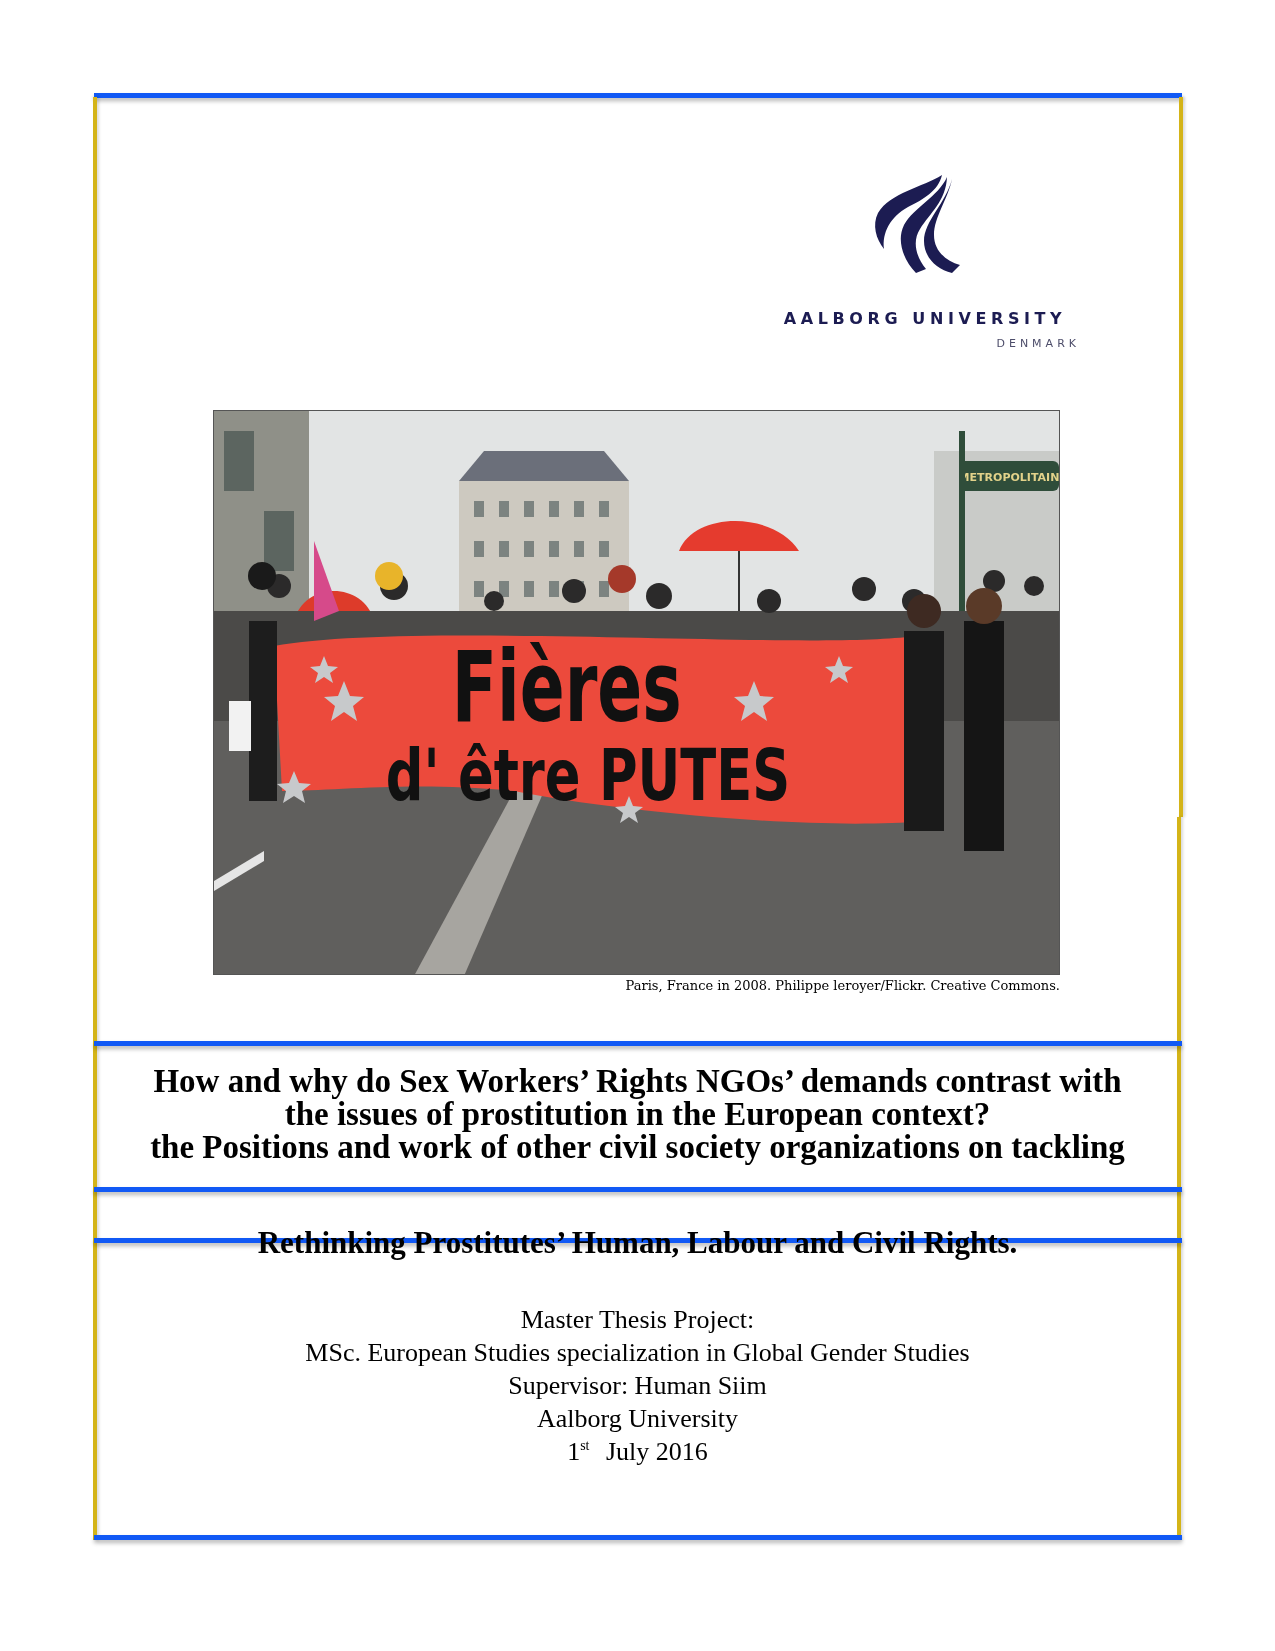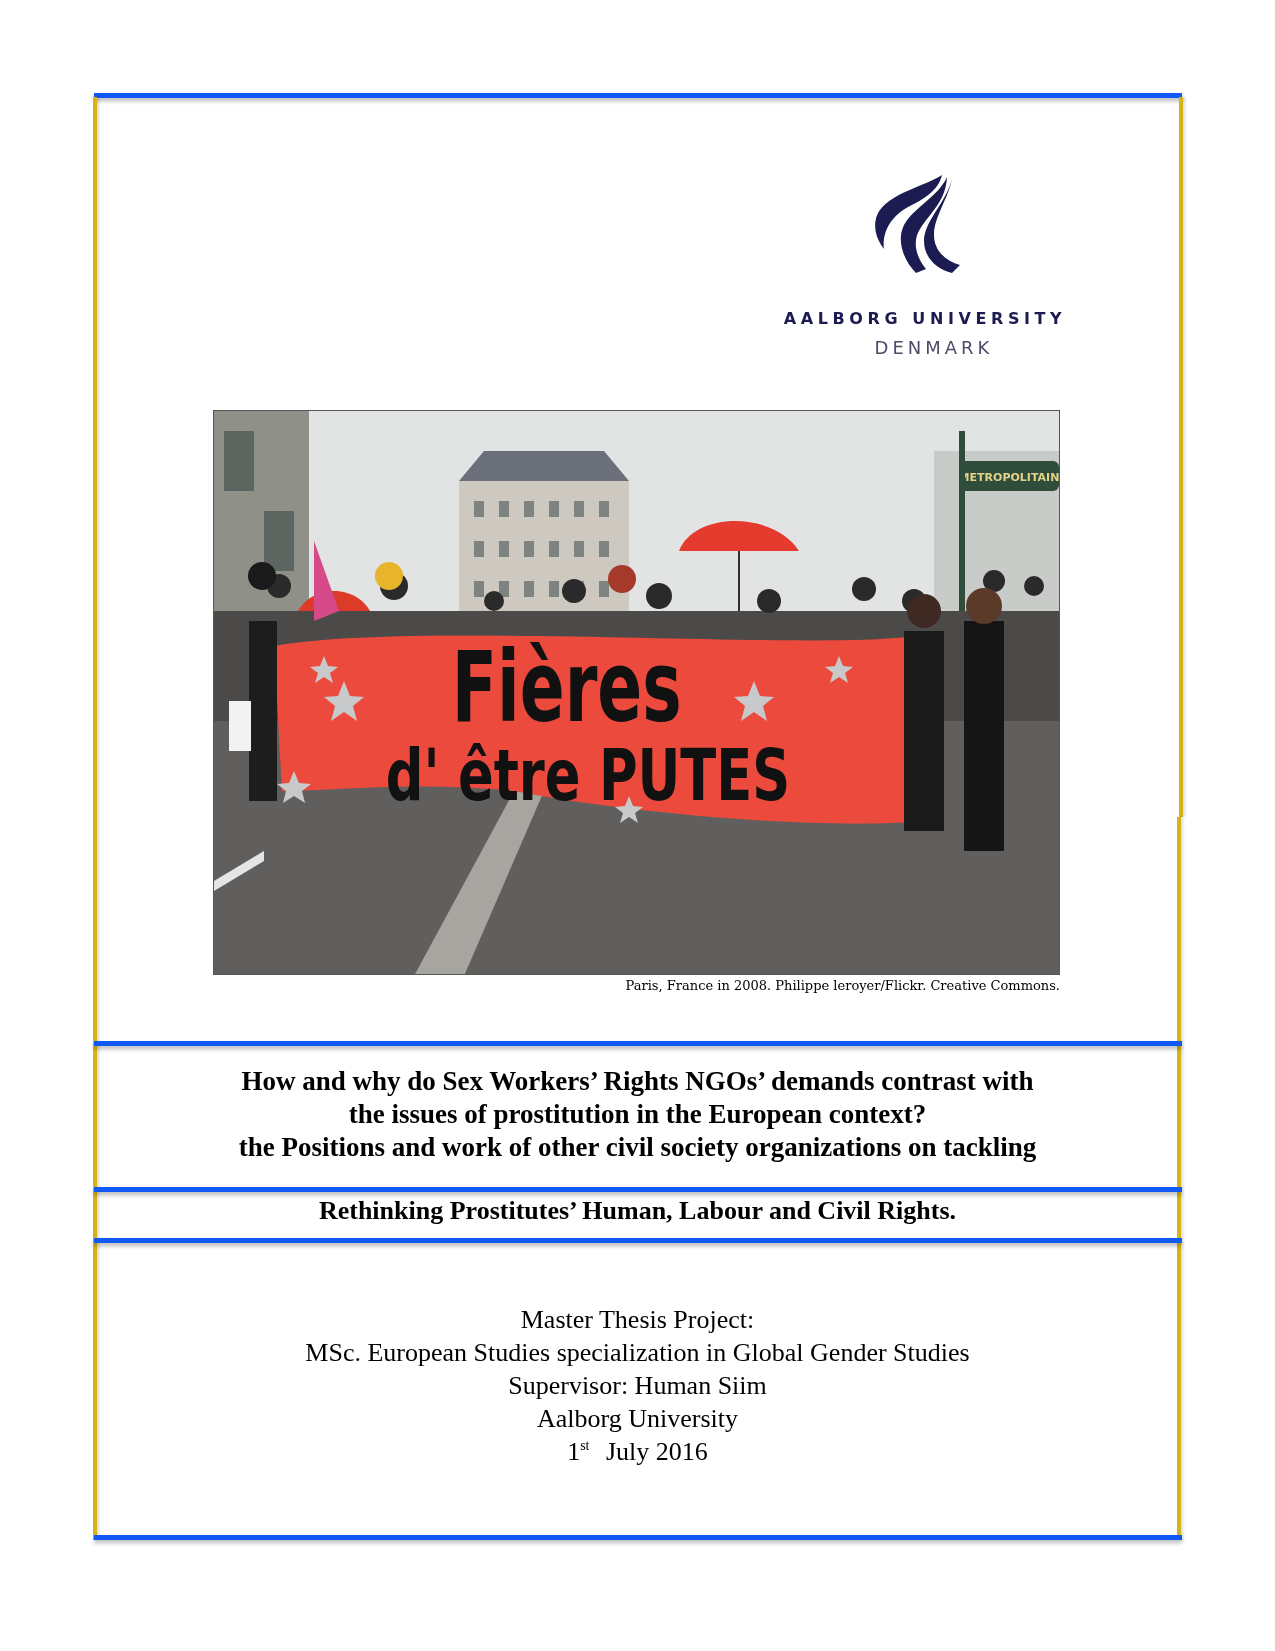--- a/index.html
+++ b/index.html
@@ -4,28 +4,28 @@
   <style>
     html, body { margin: 0; padding: 0; background: #ffffff; }
     body { width: 1275px; height: 1651px; position: relative; overflow: hidden; font-family: "Liberation Serif", serif; color: #000; }
 
     .blue-line { position: absolute; left: 94px; width: 1088px; height: 5px; background: #1159f5; box-shadow: 0 3px 4px rgba(0,0,0,0.28); }
     .yellow-line { position: absolute; width: 4px; background: #d4b418; box-shadow: 2px 0 3px rgba(0,0,0,0.15); }
 
     .logo { position: absolute; left: 770px; top: 165px; width: 310px; height: 200px; }
     .logo-mark { position: absolute; left: 98px; top: 8px; width: 100px; height: 105px; }
     .logo-name { position: absolute; left: 0; top: 144px; width: 310px; text-align: center; font-family: "DejaVu Sans", sans-serif; font-weight: bold; font-size: 16px; letter-spacing: 4.6px; color: #1c1c52; }
-    .logo-country { position: absolute; left: 0; top: 172px; width: 310px; text-align: center; font-family: "DejaVu Sans", sans-serif; font-size: 18px; letter-spacing: 4px; color: #4d4d6a; padding-left: 18px; box-sizing: border-box; }
+    .logo-country { position: absolute; left: 0; top: 172px; width: 310px; text-align: right; font-family: "DejaVu Sans", sans-serif; font-size: 11px; letter-spacing: 4px; color: #4d4d6a; padding-left: 18px; box-sizing: border-box; }
 
     .photo { position: absolute; left: 213px; top: 410px; width: 847px; height: 565px; border: 1px solid #555; box-sizing: border-box; overflow: hidden; background: #8c8c8c; }
     .photo svg { display: block; }
     .caption { position: absolute; left: 400px; top: 978px; width: 660px; text-align: right; font-family: "DejaVu Serif", serif; font-size: 13px; color: #000000; }
 
-    .title-block { position: absolute; left: 130px; top: 1065px; width: 1015px; text-align: center; font-weight: bold; font-size: 27px; line-height: 33px; }
-    .subtitle { position: absolute; left: 130px; top: 1196px; width: 1015px; text-align: center; font-weight: bold; font-size: 26px; line-height: 30px; }
+    .title-block { position: absolute; left: 130px; top: 1065px; width: 1015px; text-align: center; font-weight: bold; font-size: 33px; line-height: 33px; }
+    .subtitle { position: absolute; left: 130px; top: 1228px; width: 1015px; text-align: center; font-weight: bold; font-size: 31px; line-height: 30px; }
     .meta { position: absolute; left: 130px; top: 1303px; width: 1015px; text-align: center; font-size: 26px; line-height: 33px; }
     .meta sup { font-size: 14px; vertical-align: 0; position: relative; top: -10px; margin-right: 10px; }
   </style>
 </head>
 <body>
 
 <div class="blue-line" style="top:93px;"></div>
 <div class="yellow-line" style="left:93px; top:97px; height:1443px;"></div>
 <div class="yellow-line" style="left:1179px; top:97px; height:720px;"></div>
 <div class="yellow-line" style="left:1177px; top:817px; height:723px;"></div>

